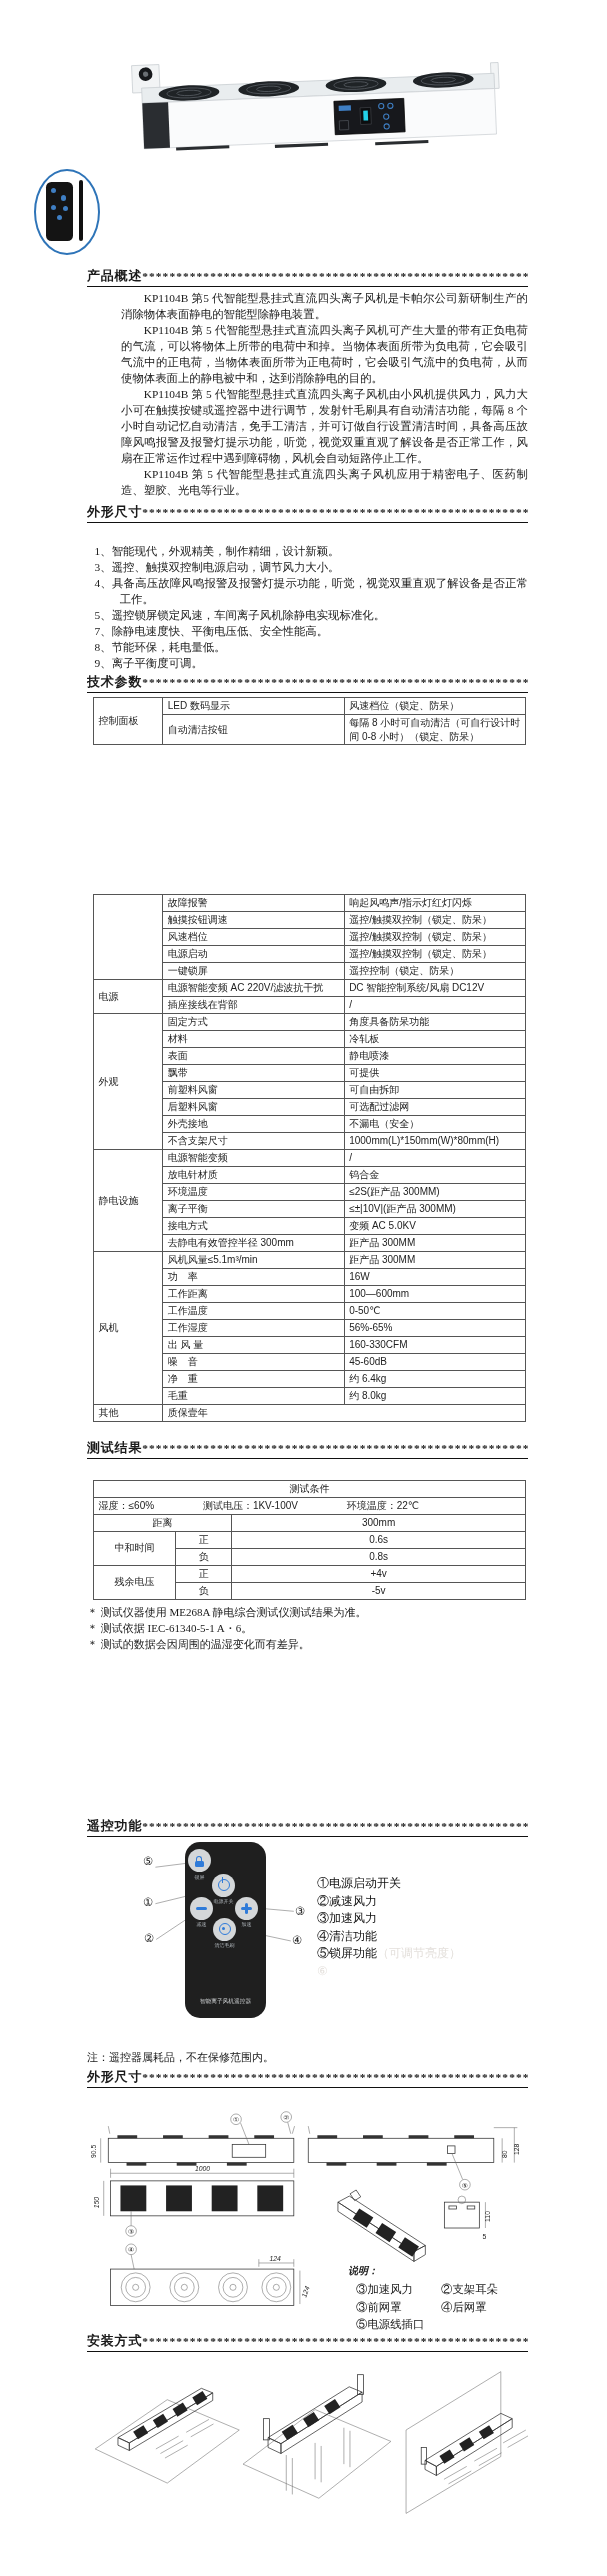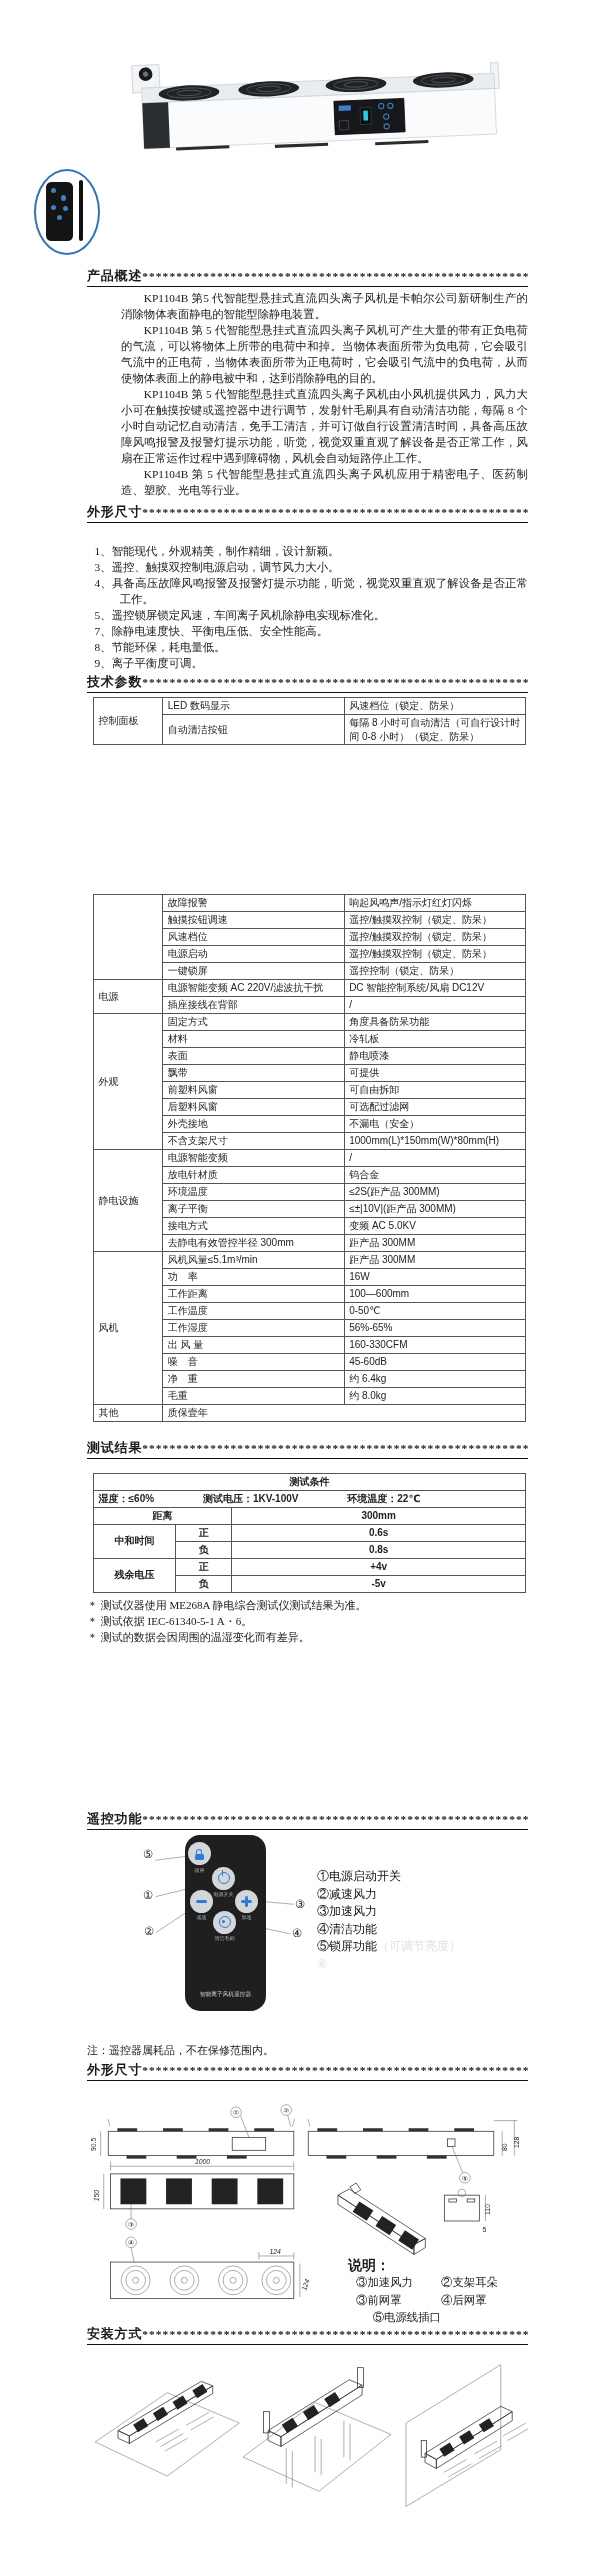--- a/index.html
+++ b/index.html
@@ -317,21 +317,21 @@
             <td class="g" rowspan="1">其他</td>
             <td colspan="2">质保壹年</td>
           </tr>
         </tbody>
     </table>
 
     
     <div class="sec-h" style="margin-top:18px;">
       <span class="t">测试结果</span><span class="stars">************************************************************************</span>
     </div>
-    <table class="test" style="margin-top:14px;font-weight:bold;">
+    <table class="test" style="margin-top:21px;">
       <colgroup>
           <col style="width:19%">
           <col style="width:13%">
           <col style="width:68%">
         </colgroup>
       <tbody>
         <tr>
             <td colspan="3">测试条件</td>
           </tr>
         <tr>
@@ -533,35 +533,35 @@
           <polygon class="ln" points="330,150 430,215 445,207 345,142"></polygon>
           <polygon class="ln" points="330,150 330,162 430,228 430,215"></polygon>
           <polygon class="ln" points="430,215 430,228 445,219 445,207"></polygon>
           <rect x="352" y="163" width="22" height="16" fill="#222" transform="rotate(33 363 171)"></rect>
           <rect x="382" y="182" width="22" height="16" fill="#222" transform="rotate(33 393 190)"></rect>
           <rect x="412" y="201" width="22" height="16" fill="#222" transform="rotate(33 423 209)"></rect>
           <polygon class="ln" points="346,139 354,134 360,143 352,148"></polygon>
         </g>
       </svg>
       
-      <div style="position:absolute;left:261px;top:176px;font-size:14px;font-weight:bold;">说明：</div>
+      <div style="position:absolute;left:261px;top:176px;font-size:10px;font-weight:bold;font-style:italic;">说明：</div>
       <div style="position:absolute;left:269px;top:193px;width:172px;">
 
           <div style="font-size:11.4px;line-height:17.5px;display:flex;">
             <span style="width:85px;">③加速风力</span>
             <span>②支架耳朵</span>
           </div>
 
           <div style="font-size:11.4px;line-height:17.5px;display:flex;">
             <span style="width:85px;">③前网罩</span>
             <span>④后网罩</span>
           </div>
 
           <div style="font-size:11.4px;line-height:17.5px;display:flex;">
-            <span style="width:85px;text-align:right;">⑤电源线插口</span>
+            <span style="width:85px;">⑤电源线插口</span>
             <span></span>
           </div>
         </div>
     </div>
 
     
     <div class="sec-h" style="margin-top:3px;">
       <span class="t">安装方式</span><span class="stars">************************************************************************</span>
     </div>
     <svg width="441" height="163" style="margin-top:6px;" viewBox="0 0 580 215">

